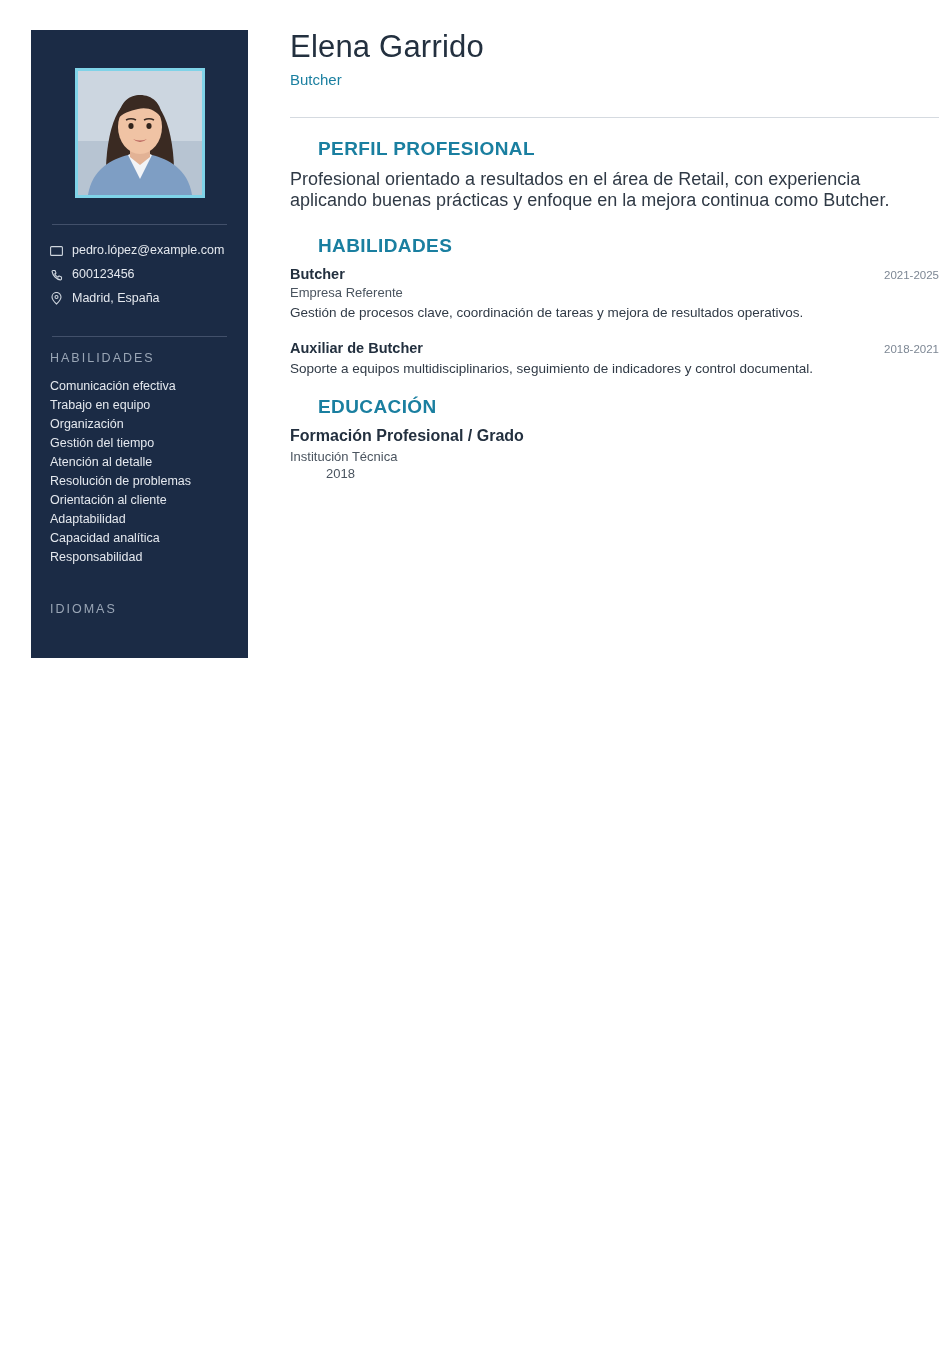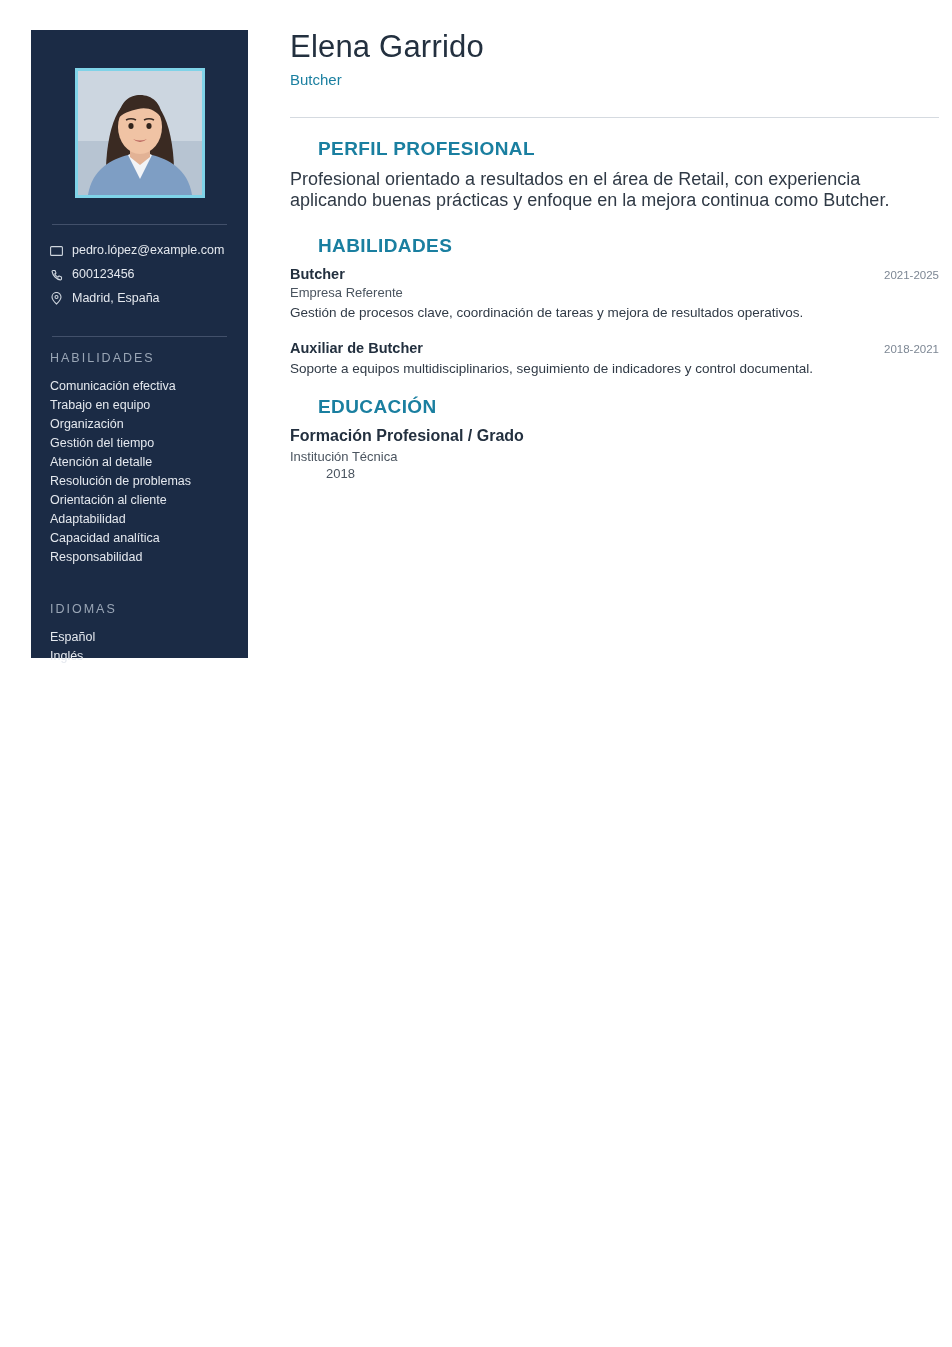--- a/index.html
+++ b/index.html
@@ -236,24 +236,20 @@
       <li>Gestión del tiempo</li>
       <li>Atención al detalle</li>
       <li>Resolución de problemas</li>
       <li>Orientación al cliente</li>
       <li>Adaptabilidad</li>
       <li>Capacidad analítica</li>
       <li>Responsabilidad</li>
     </ul>
 
     <h3 class="side-heading" style="margin-top:35px;">IDIOMAS</h3>
-    <ul class="side-list">
-      <li>Español</li>
-      <li>Inglés</li>
-    </ul>
 
   </aside>
 
   <main class="main">
 
     <h1 class="name">Elena Garrido</h1>
     <div class="role">Butcher</div>
 
     <div class="rule"></div>
 

